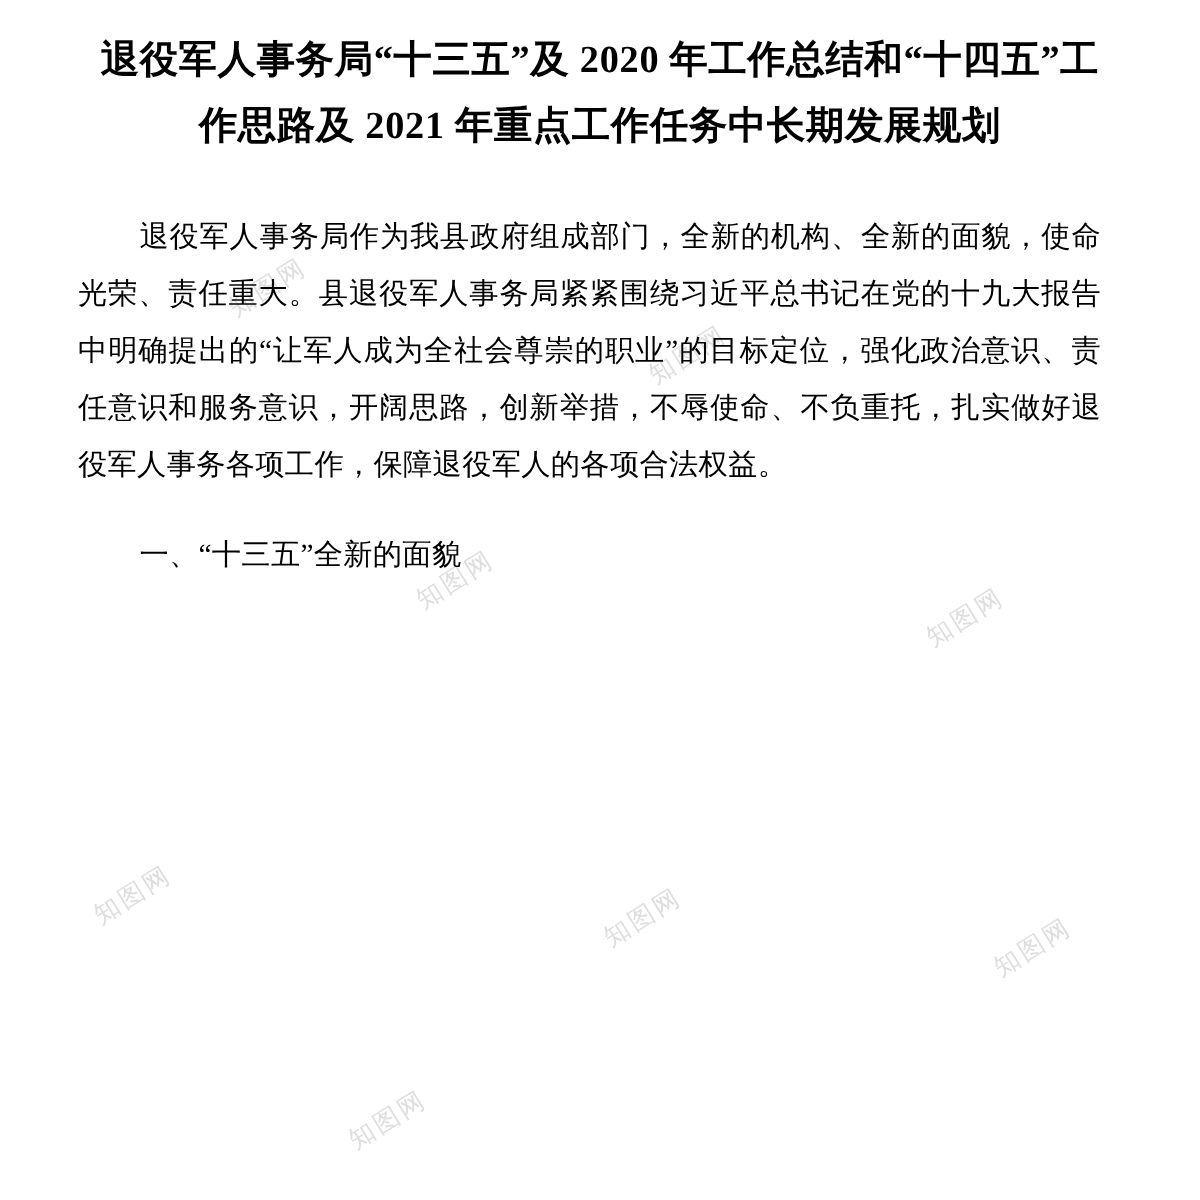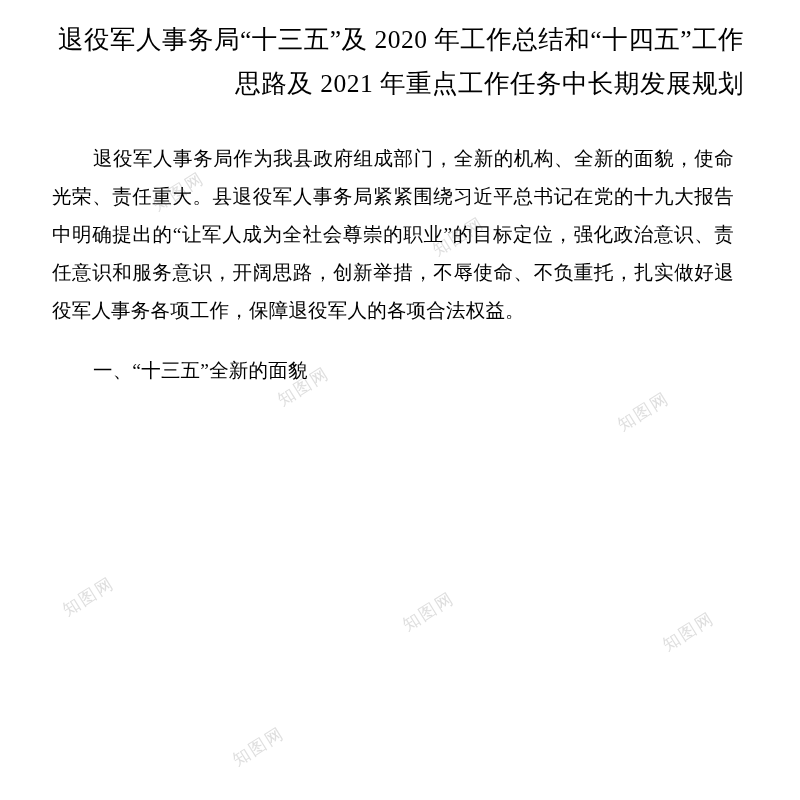--- a/index.html
+++ b/index.html
@@ -17,22 +17,22 @@
   }
   .page {
     position: absolute;
     inset: 0;
     padding: 18px 52px 0 52px;
     box-sizing: border-box;
     z-index: 2;
   }
   .doc-title {
     font-size: 25.5px;
-    font-weight: normal;
-    text-align: right;
+    font-weight: bold;
+    text-align: center;
     line-height: 1.72;
     letter-spacing: 0.5px;
     margin: 0 0 4px 0;
     padding: 0 4px;
   }
   .body-block {
     margin-top: 34px;
   }
   p.para {
     font-size: 19.5px;

